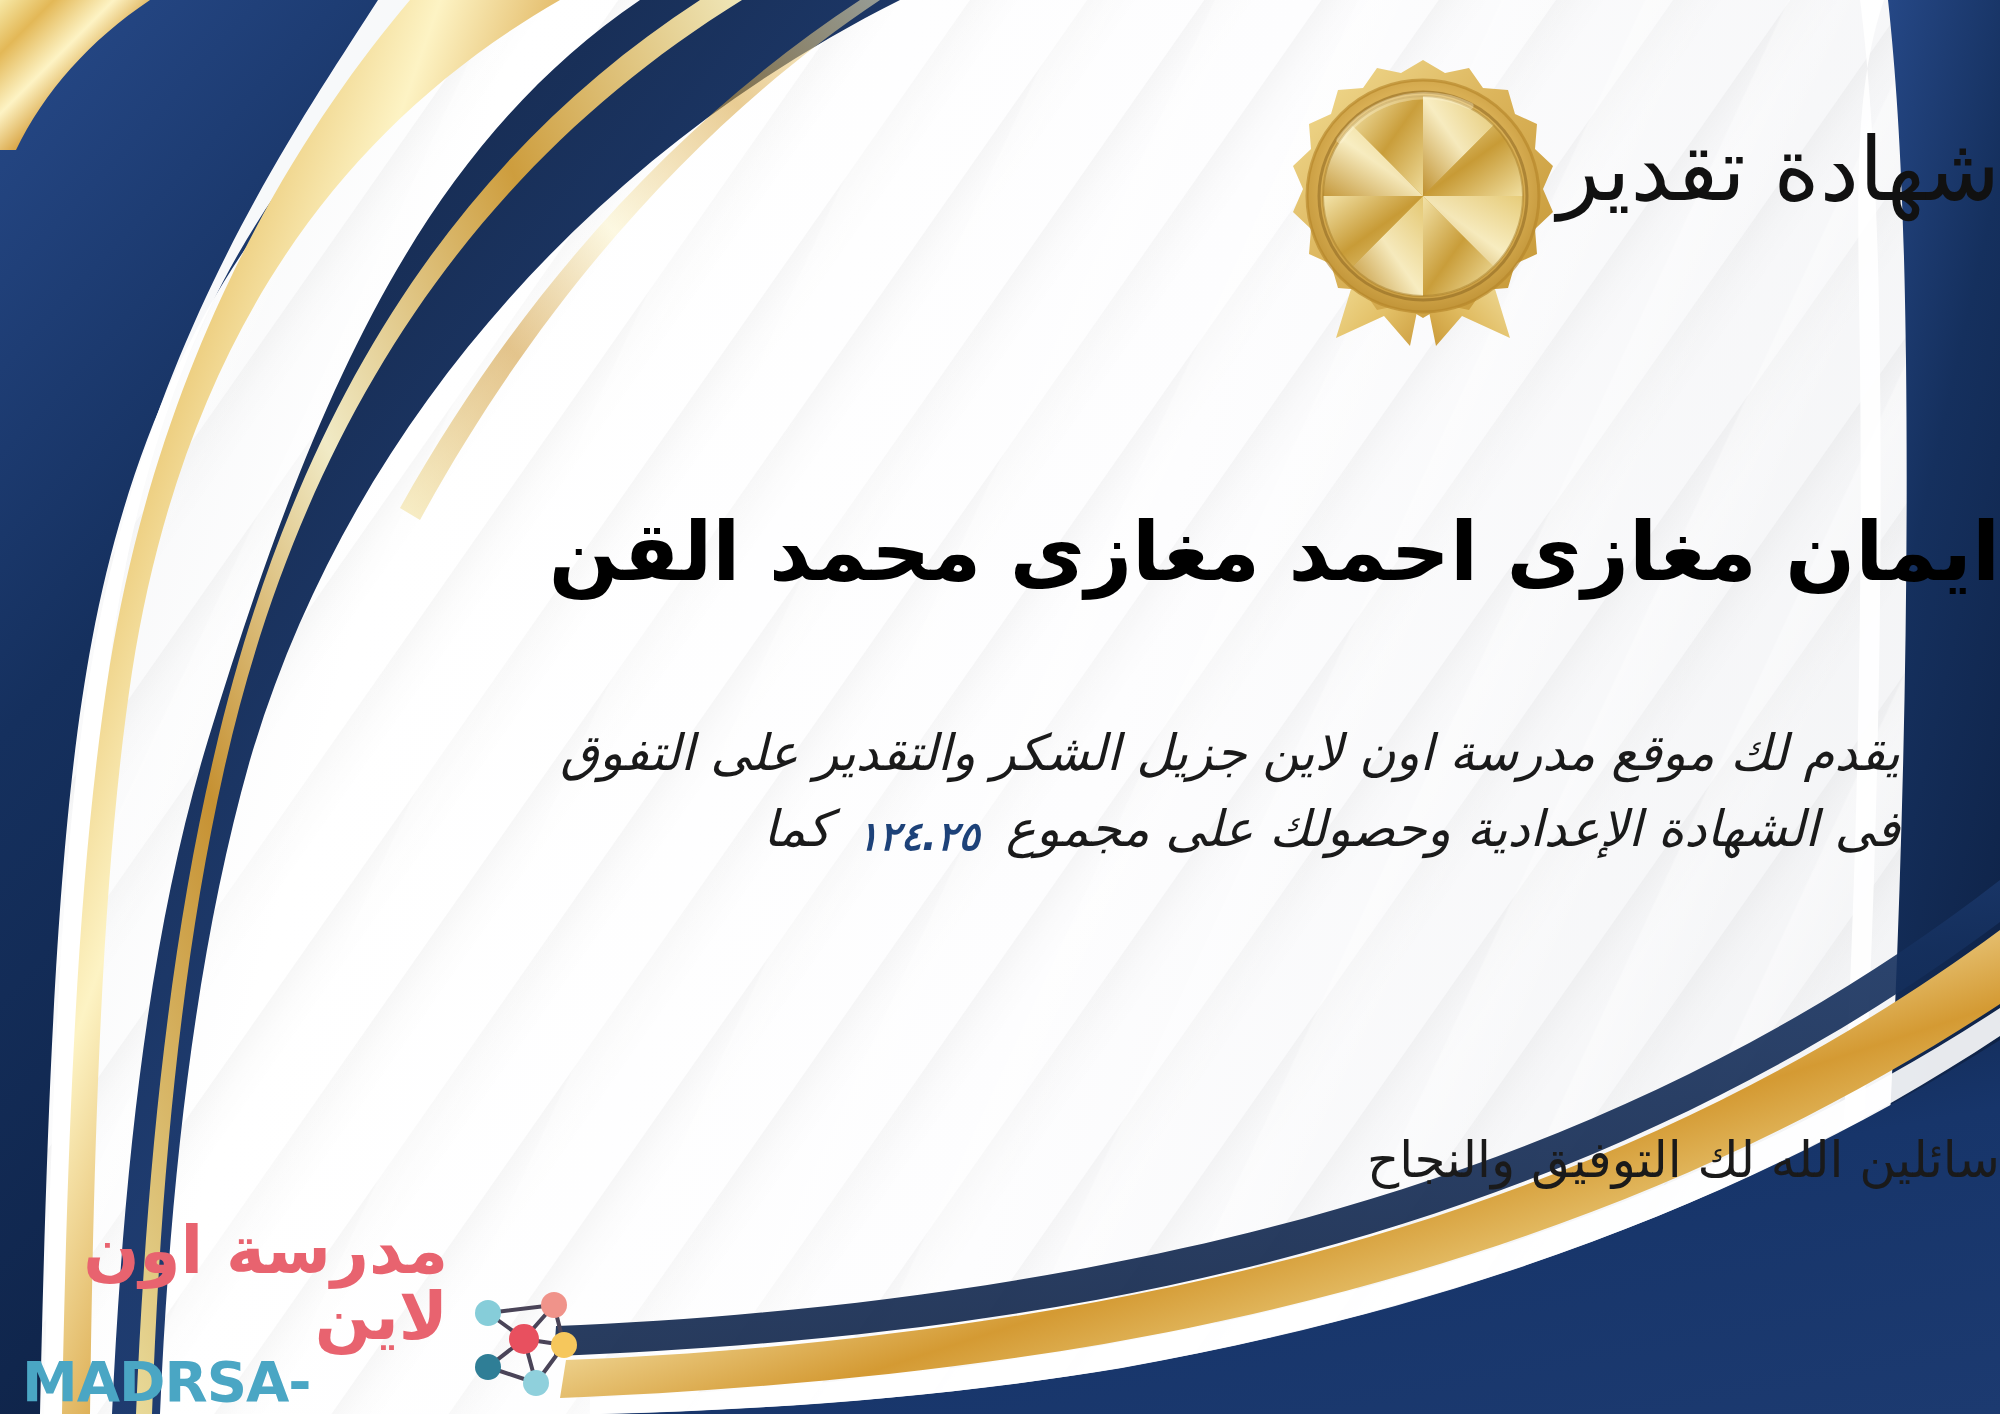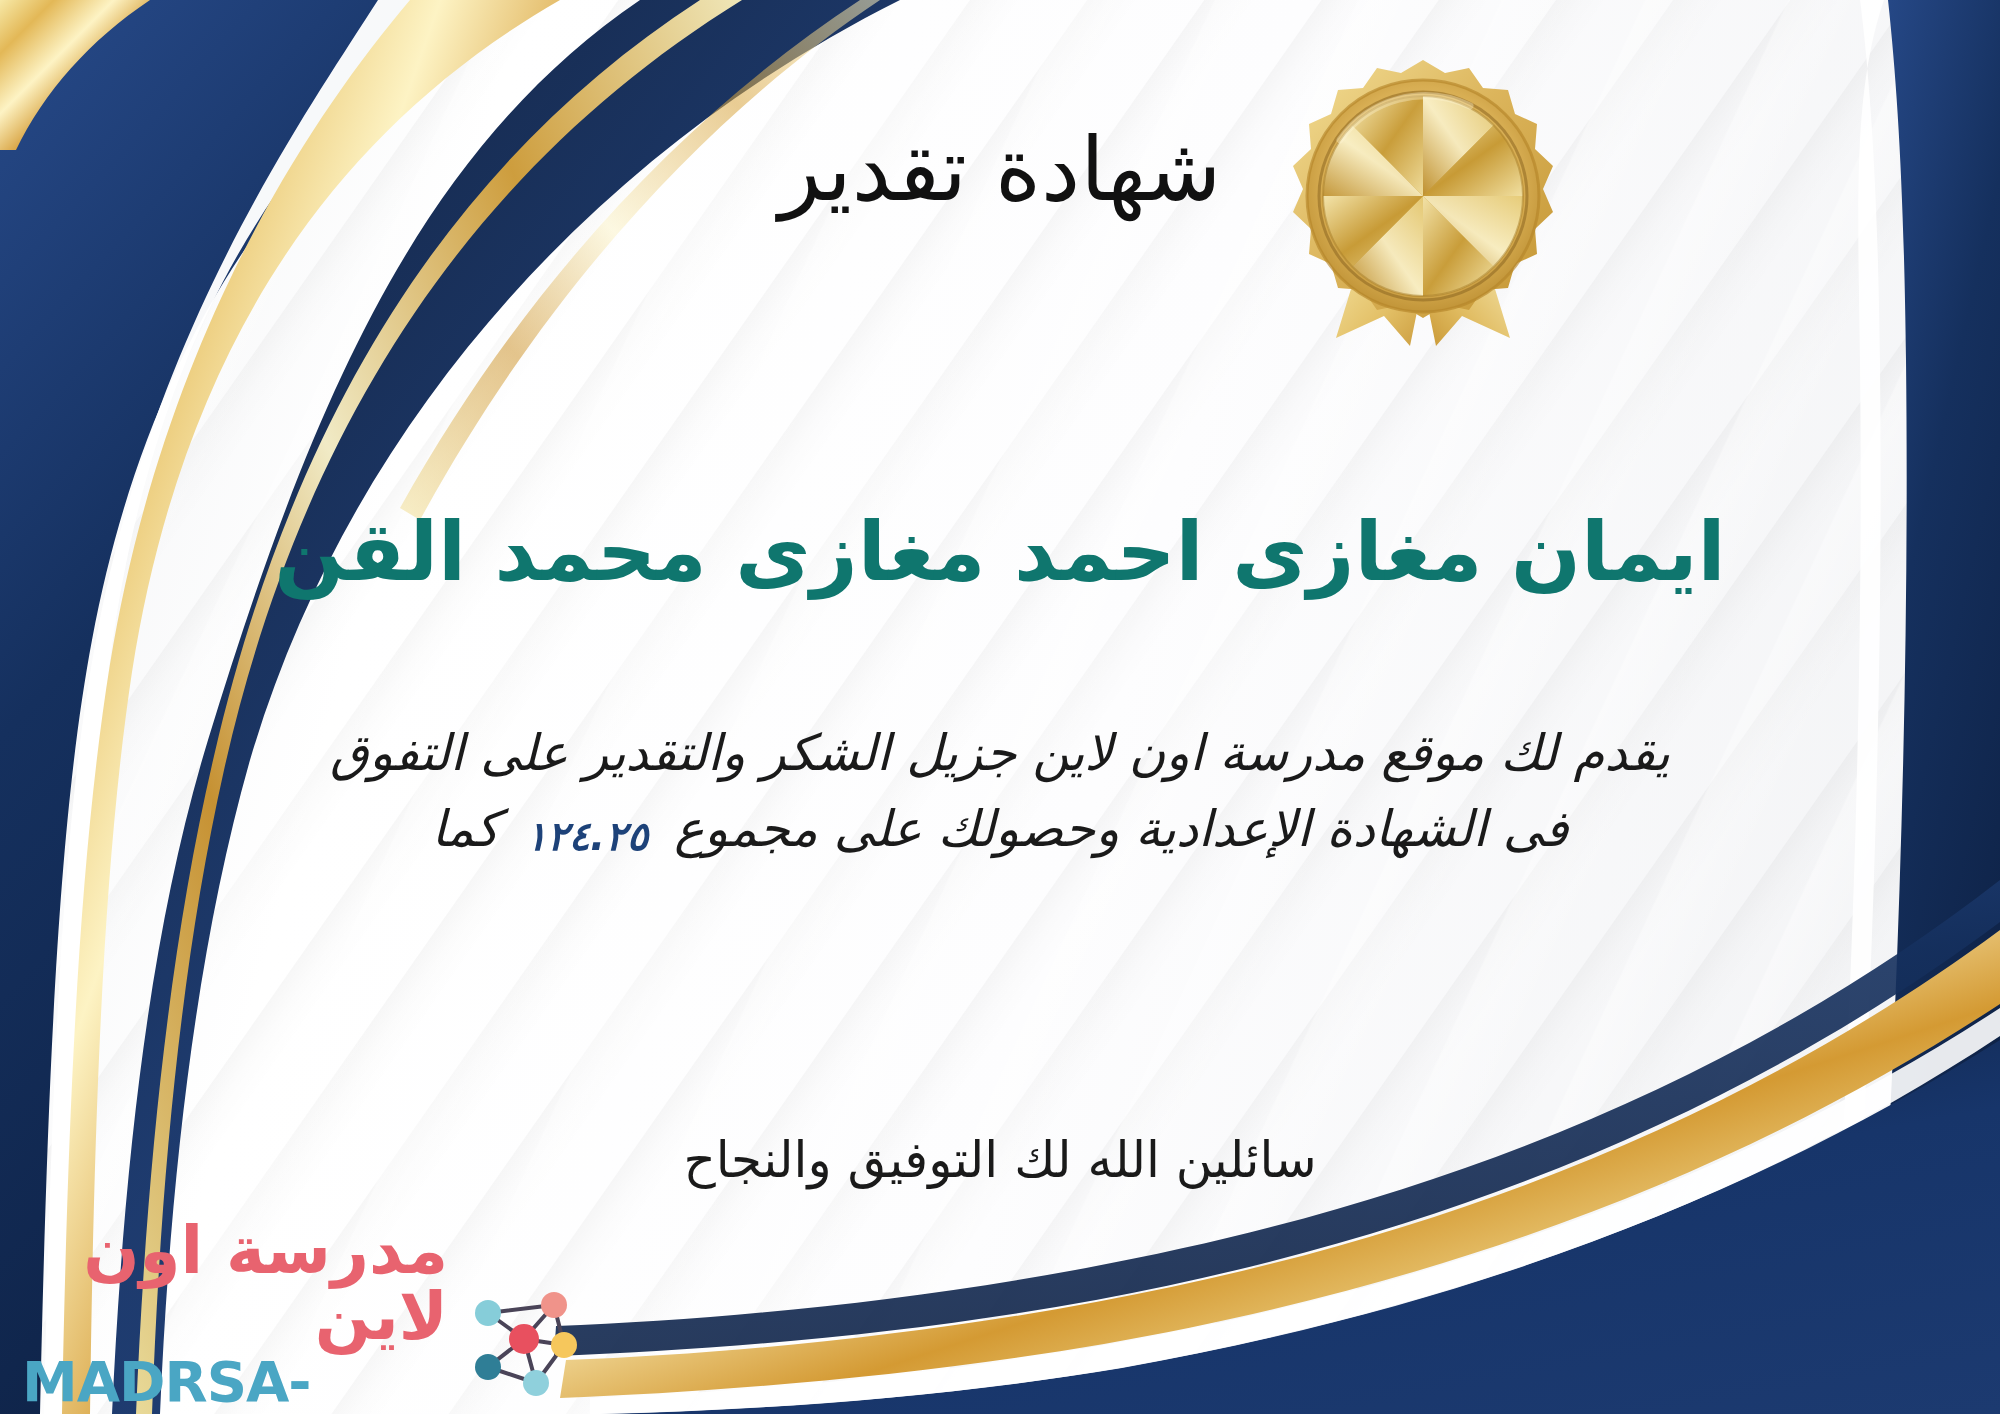--- a/index.html
+++ b/index.html
@@ -40,32 +40,32 @@
 
   
   .frame-svg{position:absolute;inset:0;width:2000px;height:1414px;}
 
   
   .medal{position:absolute;left:1258px;top:48px;width:330px;height:300px;}
 
   
   .content{
     position:absolute;left:0;top:0;width:2000px;height:1414px;
-    direction:rtl;text-align:center;
+    direction:rtl;
   }
   .title{
     position:absolute;top:126px;left:0;right:0;
     font-size:88px;line-height:1;
     font-weight:400;color:#111111;
     letter-spacing:2px;
   }
   .recipient{
     position:absolute;top:505px;left:0;right:0;
     font-size:82px;line-height:1.15;
-    font-weight:bold;color:#0f766e;
+    font-weight:bold;color:#000000;
   }
   .body{
     position:absolute;top:715px;left:100px;right:100px;
     font-size:50px;line-height:1.52;
     color:#1a1a1a;font-weight:400;font-style:italic;
   }
   .body .score{
     color:#1d4279;font-size:40px;font-weight:bold;
     padding:0 26px;vertical-align:-4px;letter-spacing:1px;
   }

